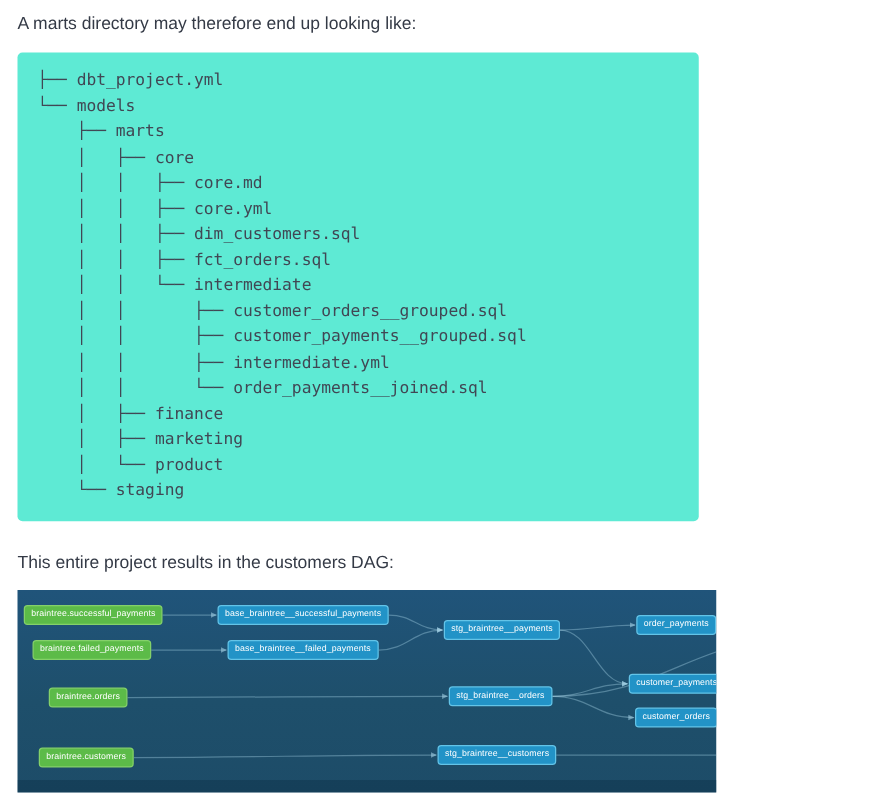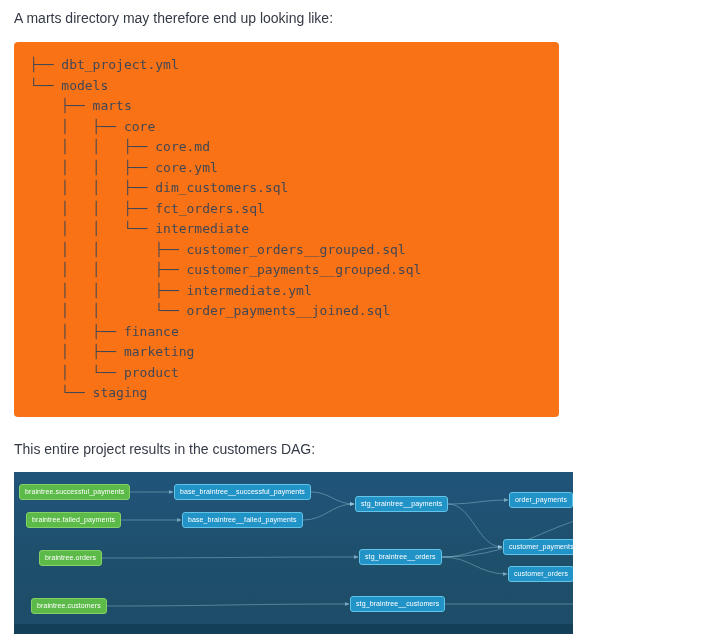--- a/index.html
+++ b/index.html
@@ -15,21 +15,21 @@
   .para {
     margin: 0;
     font-size: 14px;
     line-height: 20px;
     color: #343a46;
   }
   .para.first { margin-bottom: 14px; }
   .para.second { margin-top: 22px; margin-bottom: 13px; }
   .codeblock {
     margin: 0;
-    background: #f97316;
+    background: #5eead4;
     border-radius: 4px;
     padding: 13px 16px;
     font-family: "DejaVu Sans Mono", "Liberation Mono", monospace;
     font-size: 13px;
     line-height: 20.5px;
     color: #414754;
     white-space: pre;
     overflow: hidden;
   }
   .dag {

